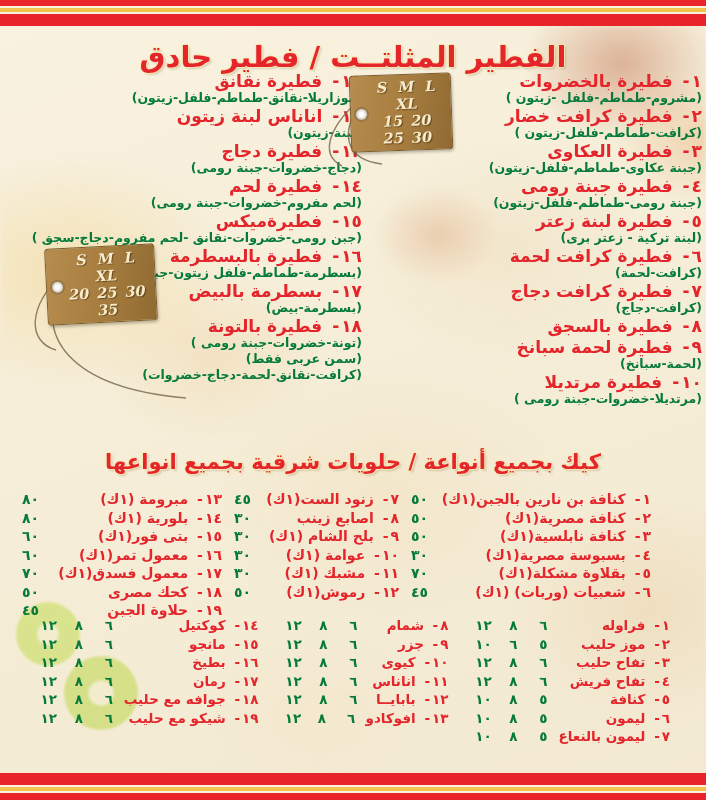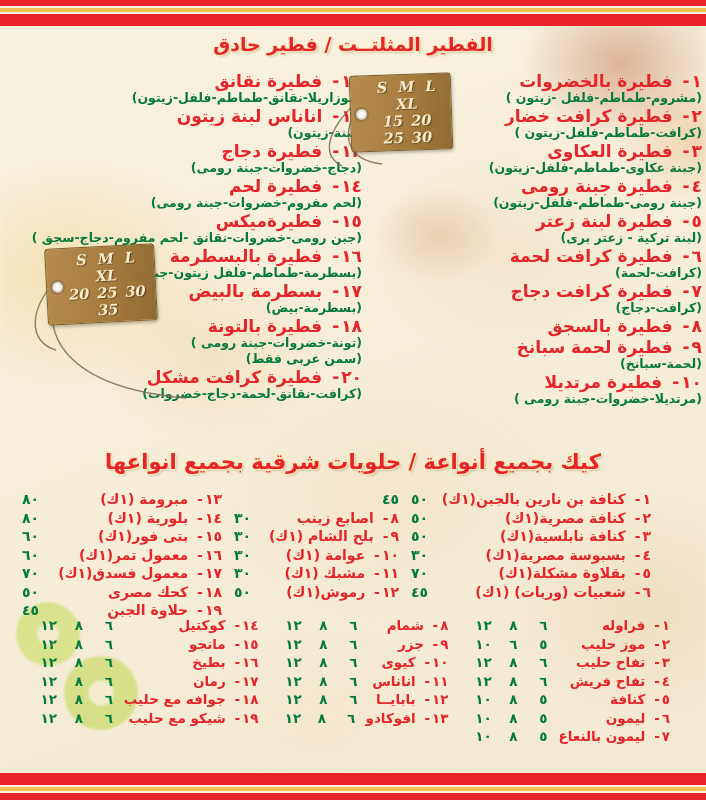--- a/index.html
+++ b/index.html
@@ -36,21 +36,21 @@
   .kiwi-1{left:16px;top:602px;width:64px;height:64px;
     background:radial-gradient(circle,#f2eec8 0 22%,#c3dc52 26% 72%,#6f9423 78% 100%)}
   .kiwi-2{left:64px;top:656px;width:74px;height:74px;
     background:radial-gradient(circle,#f2eec8 0 22%,#bcd74b 26% 72%,#648a1d 78% 100%)}
   
   .content{position:relative;z-index:1}
   .title{
     text-align:center;font-weight:bold;color:#e4252b;box-sizing:border-box;
     text-shadow:0 1px 0 #f6e7b0,0 -1px 0 #f6e7b0,1px 0 0 #f6e7b0,-1px 0 0 #f6e7b0,2px 2px 2px rgba(90,50,10,.18);
   }
-  .t1{font-size:19px;height:40px;padding-top:7px}
+  .t1{font-size:29px;height:40px;padding-top:14px}
   .t2{font-size:21px;height:42px;padding-top:12px}
   .t3{font-size:23px;height:38px;padding-top:6px}
   
   .s1cols{display:flex;position:relative;height:372px;box-sizing:border-box;
     padding:6px 4px 0 24px;gap:28px}
   .s1col-right{width:312px}
   .s1col-left{flex:1}
   .s1item{margin-bottom:2px}
   .s1name{font-size:17px;font-weight:bold;color:#e4252b;line-height:19px;white-space:nowrap}
   .s1desc{font-size:12.5px;color:#067a3a;font-weight:bold;text-align:right;line-height:14px}
@@ -211,21 +211,20 @@
         <div class="s1item">
           <div class="s1name"><span class="num">١٨</span><span>فطيرة بالتونة</span></div>
           <div class="s1desc">(تونة-خضروات-جبنة رومى  )</div>
         </div>
 
         <div class="s1item">
           <div class="s1desc">(سمن عربى فقط)</div>
         </div>
 
         <div class="s1item">
-          <div class="s1name"><span class="num">٢٠</span><span>فطيرة كرافت مشكل</span></div>
           <div class="s1desc">(كرافت-نقانق-لحمة-دجاج-خضروات)</div>
         </div>
       </div>
 
     <div class="tag tag1">
       <span class="eyelet"></span>
       <div class="tag-sizes">S M L XL</div>
       <div class="tag-prices">15 20 25 30</div>
     </div>
 
@@ -268,20 +267,21 @@
         </div>
 
         <div class="s2row">
           <div><span class="num">٦</span><span>شعبيات (وربات) (١ك)</span></div>
           <div class="s2price">٤٥</div>
         </div>
       </div>
     <div class="s2col-mid">
 
         <div class="s2row">
+          <div><span class="num">٧</span><span>زنود الست(١ك)</span></div>
           <div class="s2price">٤٥</div>
         </div>
 
         <div class="s2row">
           <div><span class="num">٨</span><span>اصابع زينب</span></div>
           <div class="s2price">٣٠</div>
         </div>
 
         <div class="s2row">
           <div><span class="num">٩</span><span>بلح الشام (١ك)</span></div>

